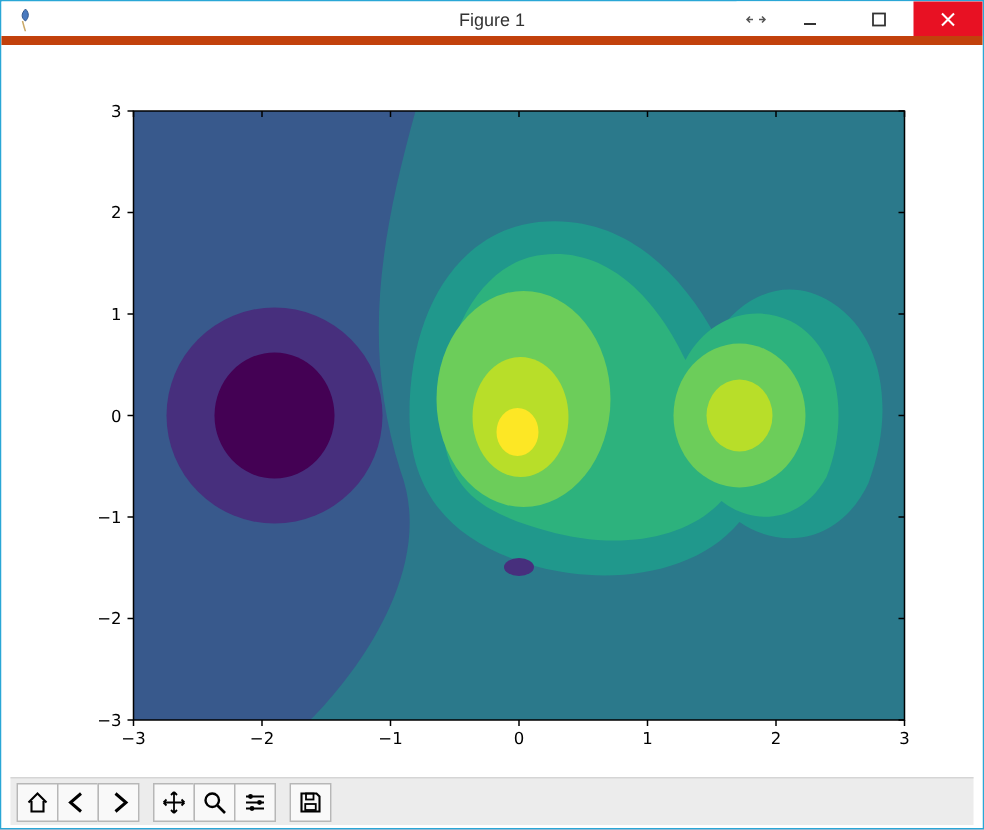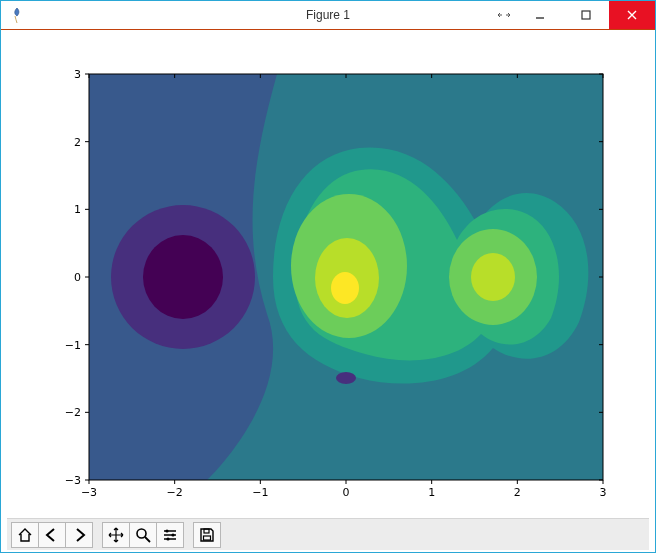--- a/index.html
+++ b/index.html
@@ -1,18 +1,18 @@
 <!DOCTYPE html>
 <html><head>
 <meta charset="utf-8">
 <style>
   * { box-sizing: border-box; margin: 0; padding: 0; }
   html, body { width: 656px; height: 553px; font-family: "Segoe UI", Tahoma, sans-serif; font-size: 12px; background: #fff; }
   .window { width: 656px; height: 553px; border: 1px solid #2aa7d6; background: #fff; display: flex; flex-direction: column; }
-  .titlebar { height: 30px; background: #fff; border-bottom: 1px solid #c2410c; display: flex; align-items: center; position: relative; }
+  .titlebar { height: 30px; background: #fff; border-bottom: 6px solid #c2410c; display: flex; align-items: center; position: relative; }
   .titlebar .icon { width: 16px; height: 16px; margin-left: 8px; }
   .titlebar .title { position: absolute; left: 0; right: 0; text-align: center; font-size: 12px; color: #333; pointer-events: none; }
   .titlebar .ctrls { margin-left: auto; display: flex; height: 100%; }
   .titlebar .ctrls .wbtn { width: 46px; height: 100%; display: flex; align-items: center; justify-content: center; background: #fff; }
   .titlebar .ctrls .wbtn.restore-hint { width: 26px; }
   .titlebar .ctrls .wbtn.close { background: #e81123; }
   .titlebar .ctrls .wbtn svg { display: block; }
   .client { flex: 1; background: #fff; display: flex; flex-direction: column; padding: 4px 6px 2px 6px; }
   .figure { flex: 1; background: #fff; position: relative; }
   .plot-svg { width: 100%; height: 100%; display: block; }

